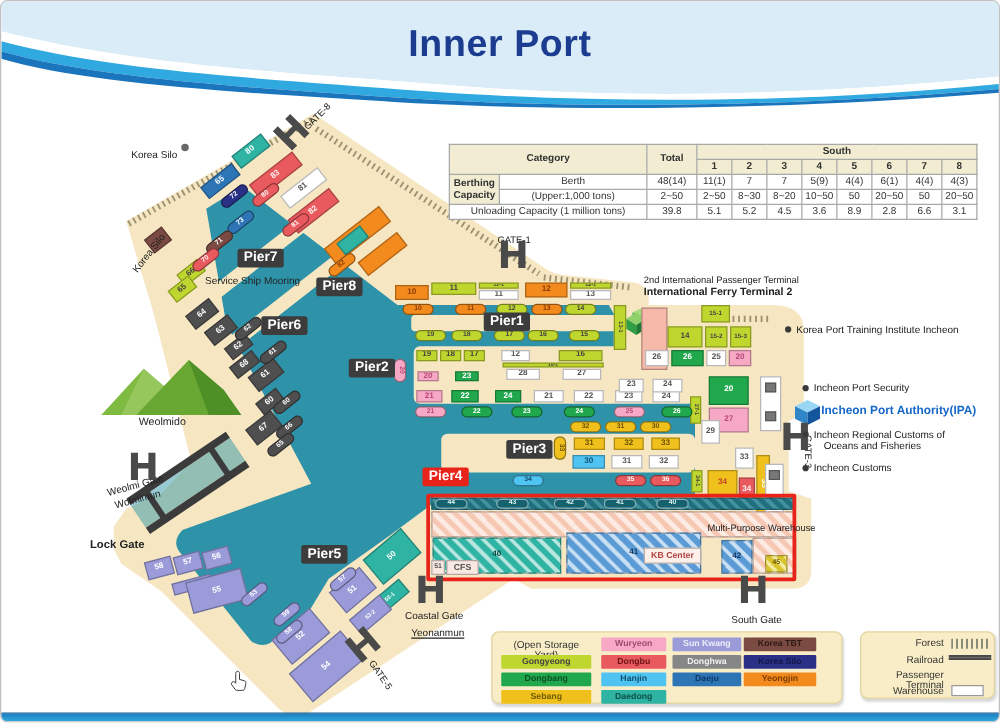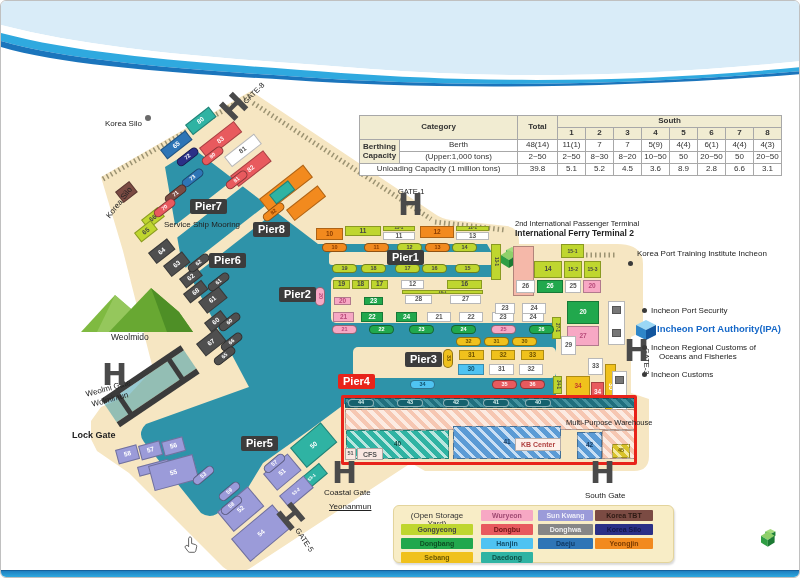--- a/index.html
+++ b/index.html
@@ -43,20 +43,21 @@
 <body>
 
 <div id="stage">
 
   <svg id="hdrsvg" width="800" height="90" viewBox="0 0 800 90">
     <path d="M0,0 H800 V60 C640,76 500,78 370,68 C240,58 110,52 0,24 Z" fill="#D9ECF8"></path>
     <path d="M0,24 C110,52 240,58 370,68 C500,78 640,76 800,60 L800,66 C640,82 480,82 340,72 C210,62 90,56 0,32 Z" fill="#FFFFFF"></path>
     <path d="M0,32 C90,56 210,62 340,72 C480,82 640,82 800,66 L800,70 C620,86 440,86 300,76 C180,68 70,60 0,40 Z" fill="#2FA9DF"></path>
     <path d="M0,40 C70,60 180,68 300,76 C440,86 620,86 800,70 L800,73 C600,89 420,88 290,79 C170,72 60,64 0,46 Z" fill="#1B75BC"></path>
   </svg>
+  <div class="title">Inner Port</div>
 
   <svg id="basesvg" width="800" height="578" viewBox="0 0 800 578">
     <path id="land" d="M250,90 L434,213 Q441,218 450,219 L506,225 Q518,227 518,239 L518,243 L616,243 Q642,243 642,263 L642,330 L630,336 L630,392 L648,398 L648,455 Q648,470 633,470 L424,470 L410,462 L248,568 Q234,576 222,566 L128,472 L96,450 L90,438 L90,420 L100,406 L128,394 L152,368 L122,250 L100,176 Z" fill="#F6E6C2"></path>
     <path id="water" d="M193,148 L317,243 L486,243 L490,250 L490,316 L555,316 L555,396 L345,396 L345,402 L310,428 L262,462 L245,490 L222,507 Q212,520 200,512 L143,441 Q136,432 145,423 L248,386 L180,258 L164,166 Z" fill="#2E93A9"></path>
 
     <rect class="pier-fill" x="328" y="251" width="164" height="13" rx="3" fill="#F6E6C2"></rect>
     <rect class="pier-fill" x="330" y="276" width="225" height="46" rx="5" fill="#F6E6C2"></rect>
     <rect class="pier-fill" x="352" y="346" width="203" height="31" rx="5" fill="#F6E6C2"></rect>
     <rect class="pier-fill" x="150" y="243" width="170" height="11" rx="4" fill="#F6E6C2" transform="rotate(-38 150 243)"></rect>
     <rect class="pier-fill" x="178" y="272" width="155" height="11" rx="4" fill="#F6E6C2" transform="rotate(-38 178 272)"></rect>
@@ -291,21 +292,21 @@
   <div id="gates">
       <div class="gateH" style="left: 221px; top: 95px; transform: rotate(-45deg);">H</div>
       <div class="gateH" style="left: 397px; top: 193px;">H</div>
       <div class="gateH" style="left: 623px; top: 339px;">H</div>
       <div class="gateH" style="left: 278px; top: 505px; transform: rotate(-40deg);">H</div>
       <div class="gateH" style="left: 589px; top: 461px;">H</div>
       <div class="gateH" style="left: 331px; top: 461px;">H</div>
       <div class="gateH" style="left: 101px; top: 363px;">H</div>
     </div>
   <div id="notes">
-      <div class="note" style="left: 636px; top: 248px;">Korea Port Training Institute Incheon</div>
+      <div class="note" style="left: 636px; top: 258px;">Korea Port Training Institute Incheon</div>
       <div class="bdot" style="left: 627px; top: 260px;"></div>
       <div class="note" style="left: 650px; top: 305px;">Incheon Port Security</div>
       <div class="bdot" style="left: 641px; top: 307px;"></div>
       <div class="note" style="left: 650px; top: 342px;">Incheon Regional Customs of</div>
       <div class="bdot" style="left: 641px; top: 344px;"></div>
       <div class="note" style="left: 658px; top: 351px;">Oceans and Fisheries</div>
       <div class="note" style="left: 650px; top: 369px;">Incheon Customs</div>
       <div class="bdot" style="left: 641px; top: 371px;"></div>
       <div class="note" style="left: 656px; top: 322px; font-size: 9.5px; font-weight: bold; color: rgb(22, 104, 200);">Incheon Port Authority(IPA)</div>
     </div>
@@ -392,15 +393,24 @@
       <div class="chip" style="left: 87px; top: 18px; width: 52px; background: rgb(232, 90, 94); color: rgb(109, 20, 22);">Dongbu</div>
       <div class="chip" style="left: 144px; top: 18px; width: 55px; background: rgb(134, 134, 134); color: rgb(240, 240, 240);">Donghwa</div>
       <div class="chip" style="left: 201px; top: 18px; width: 58px; background: rgb(43, 48, 135); color: rgb(20, 23, 74);">Korea Silo</div>
       <div class="chip" style="left: 7px; top: 32px; width: 72px; background: rgb(33, 168, 77); color: rgb(13, 79, 36);">Dongbang</div>
       <div class="chip" style="left: 87px; top: 32px; width: 52px; background: rgb(79, 195, 242); color: rgb(17, 80, 110);">Hanjin</div>
       <div class="chip" style="left: 144px; top: 32px; width: 55px; background: rgb(46, 117, 182); color: rgb(14, 58, 102);">Daeju</div>
       <div class="chip" style="left: 201px; top: 32px; width: 58px; background: rgb(242, 138, 30); color: rgb(124, 60, 0);">Yeongjin</div>
       <div class="chip" style="left: 7px; top: 46px; width: 72px; background: rgb(240, 193, 28); color: rgb(110, 90, 0);">Sebang</div>
       <div class="chip" style="left: 87px; top: 46px; width: 52px; background: rgb(47, 179, 163); color: rgb(12, 80, 71);">Daedong</div>
     </div>
+  <div id="legend-misc" class="lgbox" style="left:687px;top:504px;width:108px;height:54px;">
+      <div class="lg-row-label" style="left: 2px; top: 5px; width: 64px;">Forest</div>
+      <div class="icon-forest" style="left: 72px; top: 5px; width: 30px;"></div>
+      <div class="lg-row-label" style="left: 2px; top: 17.5px; width: 64px;">Railroad</div>
+      <div class="icon-rail" style="left: 70px; top: 17.5px; width: 34px;"></div>
+      <div class="lg-row-label" style="left: 2px; top: 30px; width: 64px;">Passenger Terminal</div>
+      <div class="lg-row-label" style="left: 2px; top: 42.5px; width: 64px;">Warehouse</div>
+      <div class="icon-wh" style="left: 72px; top: 41.5px; width: 26px;"></div>
+    </div>
 
   <div id="footbar"></div>
 </div>
 
 </body></html>

